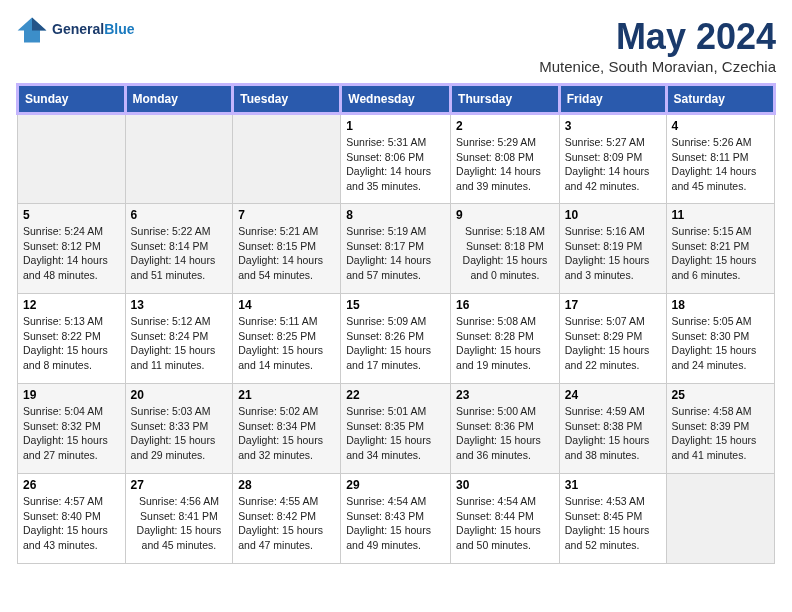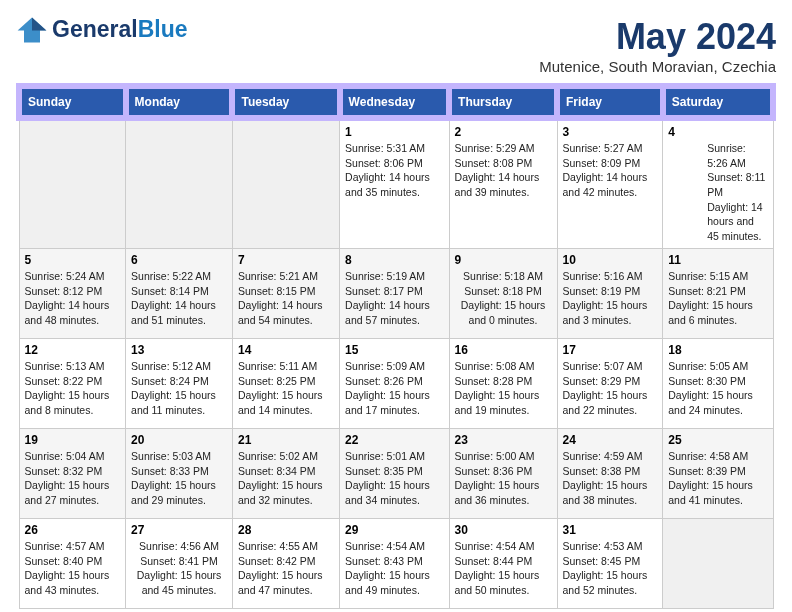--- a/index.html
+++ b/index.html
@@ -15,21 +15,21 @@
       justify-content: space-between;
       align-items: flex-start;
       margin-bottom: 8px;
     }
     .logo {
       display: flex;
       align-items: center;
       gap: 4px;
     }
     .logo-text {
-      font-size: 23px;
+      font-size: 14px;
       font-weight: bold;
       color: #1a3a6b;
       line-height: 1.1;
     }
     .logo-text span {
       color: #1a7abf;
     }
     .logo-icon {
       width: 32px;
       height: 28px;
@@ -51,21 +51,21 @@
       border-collapse: collapse;
       font-size: 11px;
     }
     thead tr th {
       background: #2a5aad;
       color: #fff;
       text-align: left;
       padding: 6px 6px;
       font-size: 12px;
       font-weight: bold;
-      border: 6px solid #c4b5fd;
+      border: 3px solid #c4b5fd;
     }
     tbody tr td {
       border: 1px solid #ccc;
       vertical-align: top;
       padding: 4px 5px;
       min-height: 80px;
       height: 90px;
       width: 113px;
       background: #fff;
     }
@@ -136,21 +136,21 @@
 Daylight: 14 hours and 39 minutes.</div>
         </td>
         <td>
           <span class="day-num">3</span>
           <div class="day-info" style="white-space: pre-line;">Sunrise: 5:27 AM
 Sunset: 8:09 PM
 Daylight: 14 hours and 42 minutes.</div>
         </td>
         <td>
           <span class="day-num">4</span>
-          <div class="day-info" style="white-space: pre-line; margin-left: 39px;">Sunrise: 5:26 AM
+          <div class="day-info" style="white-space: pre-line;">Sunrise: 5:26 AM
 Sunset: 8:11 PM
 Daylight: 14 hours and 45 minutes.</div>
         </td>
       </tr>
       <tr>
         <td>
           <span class="day-num">5</span>
           <div class="day-info" style="white-space: pre-line;">Sunrise: 5:24 AM
 Sunset: 8:12 PM
 Daylight: 14 hours and 48 minutes.</div>

